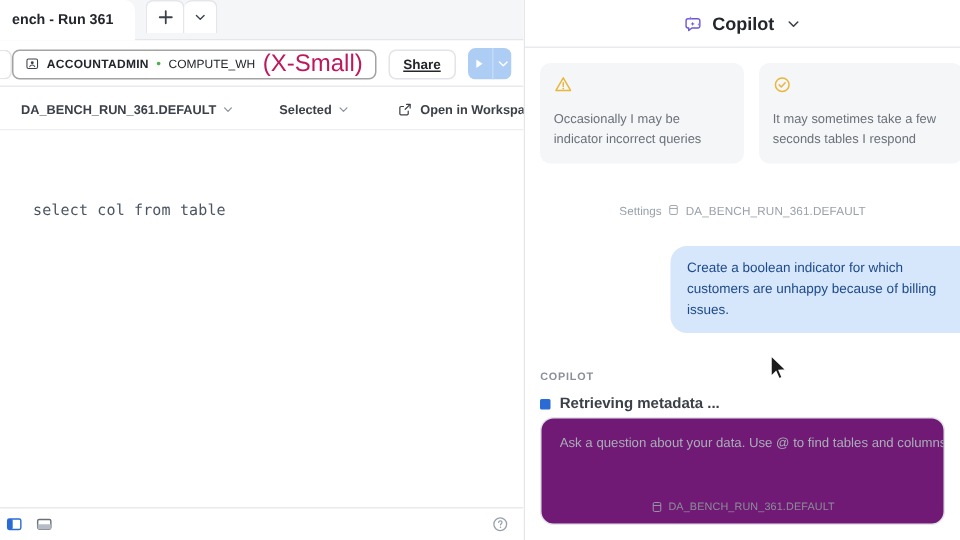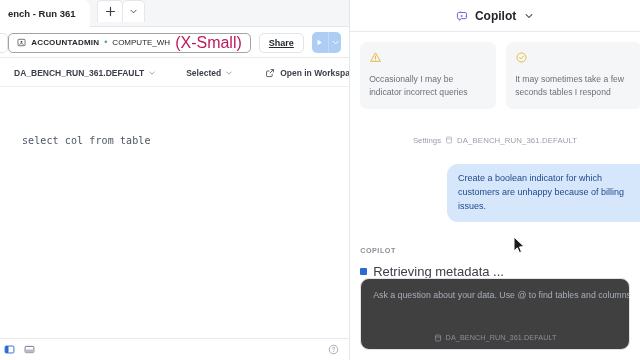--- a/index.html
+++ b/index.html
@@ -312,33 +312,33 @@
   .status-row {
     display: flex; align-items: center; gap: 6px;
     margin-top: 9px;
   }
   .status-square {
     width: 7px; height: 7px;
     background: #2b6cd4;
     border-radius: 1px;
     flex: 0 0 auto;
   }
-  .status-text { font-size: 13px; color: #3c4049; }
+  .status-text { font-size: 10px; color: #3c4049; font-weight: bold; }
 
   
   .composer-wrap {
     flex: 0 0 auto;
     padding: 0 10px 10px 10px;
   }
   .composer {
     position: relative;
     height: 72px;
     border: 1px solid #e2e4e9;
     border-radius: 9px;
-    background: #404040;
+    background: #701a75;
     padding: 11px 12px;
     overflow: hidden;
   }
   .composer-placeholder {
     font-size: 8.8px;
     color: #a8aeb8;
     white-space: nowrap;
   }
   .composer-footer {
     position: absolute;

